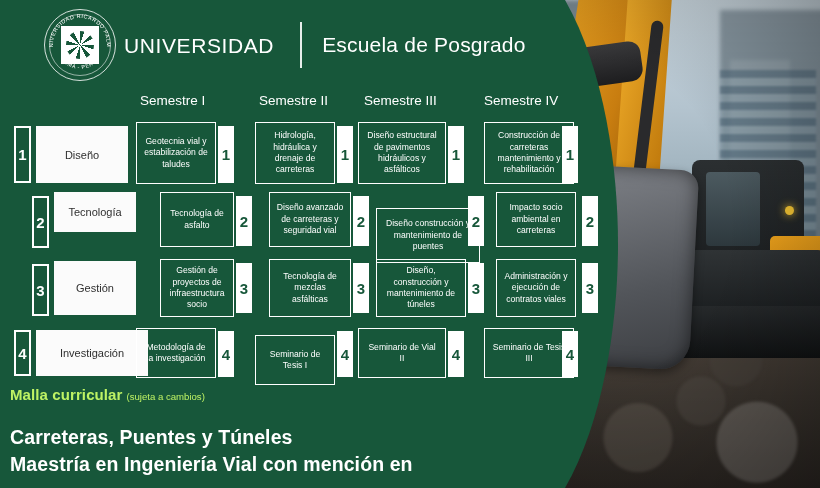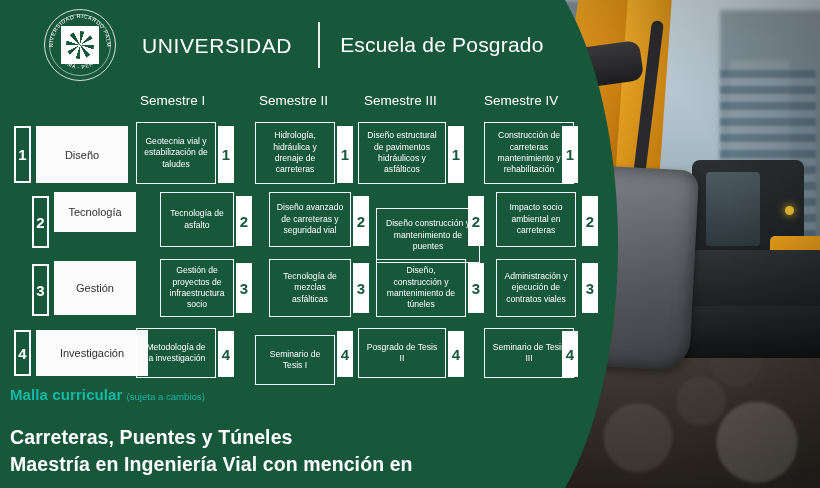--- a/index.html
+++ b/index.html
@@ -83,21 +83,21 @@
   .seal .sq{position:absolute;left:17px;top:17px;width:38px;height:38px;background:#fff;}
   .seal .sq::before{content:"";position:absolute;left:5px;top:5px;width:28px;height:28px;
      border-radius:50%;
      background:conic-gradient(#17573a 0 18deg,#fff 18deg 45deg,#17573a 45deg 63deg,#fff 63deg 90deg,
        #17573a 90deg 108deg,#fff 108deg 135deg,#17573a 135deg 153deg,#fff 153deg 180deg,
        #17573a 180deg 198deg,#fff 198deg 225deg,#17573a 225deg 243deg,#fff 243deg 270deg,
        #17573a 270deg 288deg,#fff 288deg 315deg,#17573a 315deg 333deg,#fff 333deg 360deg);}
   .seal .arcTxt{position:absolute;inset:0;}
   .seal .arcTxt text{font-size:5.4px;letter-spacing:.6px;fill:#ffffff;font-family:"Liberation Sans",sans-serif;}
 
-  .wordmark{margin-left:26px;color:#fff;line-height:1.0;}
+  .wordmark{margin-left:8px;color:#fff;line-height:1.0;}
   .wm1{font-size:21px;letter-spacing:.6px;font-weight:400;}
   .wm2{font-size:21px;letter-spacing:.4px;font-weight:700;margin-top:2px;}
   .divider{width:2px;height:46px;background:rgba(255,255,255,.9);margin:0 20px 0 26px;}
   .escuela{color:#fff;font-size:21px;font-weight:400;letter-spacing:.2px;white-space:nowrap;}
 
   
   .semhdr{position:absolute;top:93px;color:#fff;font-size:13.5px;white-space:nowrap;}
 
   
   .row{position:absolute;}
@@ -105,21 +105,21 @@
        font-weight:700;}
   .tag.left{border:2px solid #ffffff;background:transparent;color:#ffffff;font-size:15px;}
   .tag.right{background:#ffffff;color:#17573a;font-size:15px;border:none;}
   .areabox{position:absolute;box-sizing:border-box;background:#fbfbfb;color:#2f2f2f;
      display:flex;align-items:center;justify-content:center;font-size:11px;text-align:center;}
   .course{position:absolute;box-sizing:border-box;border:1.6px solid #ffffff;background:transparent;
      color:#ffffff;display:flex;align-items:center;justify-content:center;text-align:center;
      font-size:8.6px;line-height:1.32;padding:3px 6px;}
 
   
-  .malla{position:absolute;left:10px;top:386px;color:#14b8a6;white-space:nowrap;}
+  .malla{position:absolute;left:10px;top:386px;color:#bef264;white-space:nowrap;}
   .malla b{font-size:15px;font-weight:700;letter-spacing:.1px;}
   .malla span{font-size:9.6px;font-weight:400;margin-left:4px;}
   .bigtitle{position:absolute;left:10px;top:424px;color:#fff;font-weight:700;font-size:19.5px;
      line-height:1.38;letter-spacing:.1px;}
 </style>
 </head>
 <body>
 
 <div id="stage">
 
@@ -236,21 +236,21 @@
     <div class="row">
       <div class="tag left" style="left:14px;top:330px;width:17px;height:46px">4</div>
       <div class="areabox" style="left:36px;top:330px;width:112px;height:46px">Investigación</div>
 
       <div class="course" style="left:136px;top:328px;width:80px;height:50px">Metodología de la investigación</div>
       <div class="tag right" style="left:218px;top:331px;width:16px;height:46px">4</div>
 
       <div class="course" style="left:255px;top:335px;width:80px;height:50px">Seminario de Tesis I</div>
       <div class="tag right" style="left:337px;top:331px;width:16px;height:46px">4</div>
 
-      <div class="course" style="left:358px;top:328px;width:88px;height:50px">Posgrado de Tesis II</div>
+      <div class="course" style="left:358px;top:328px;width:88px;height:50px">Seminario de Vial II</div>
       <div class="tag right" style="left:448px;top:331px;width:16px;height:46px">4</div>
 
       <div class="course" style="left:484px;top:328px;width:90px;height:50px">Seminario de Tesis III</div>
       <div class="tag right" style="left:562px;top:331px;width:16px;height:46px">4</div>
     </div>
 
     <div class="malla">
       <b>Malla curricular</b><span>(sujeta a cambios)</span>
     </div>
 

